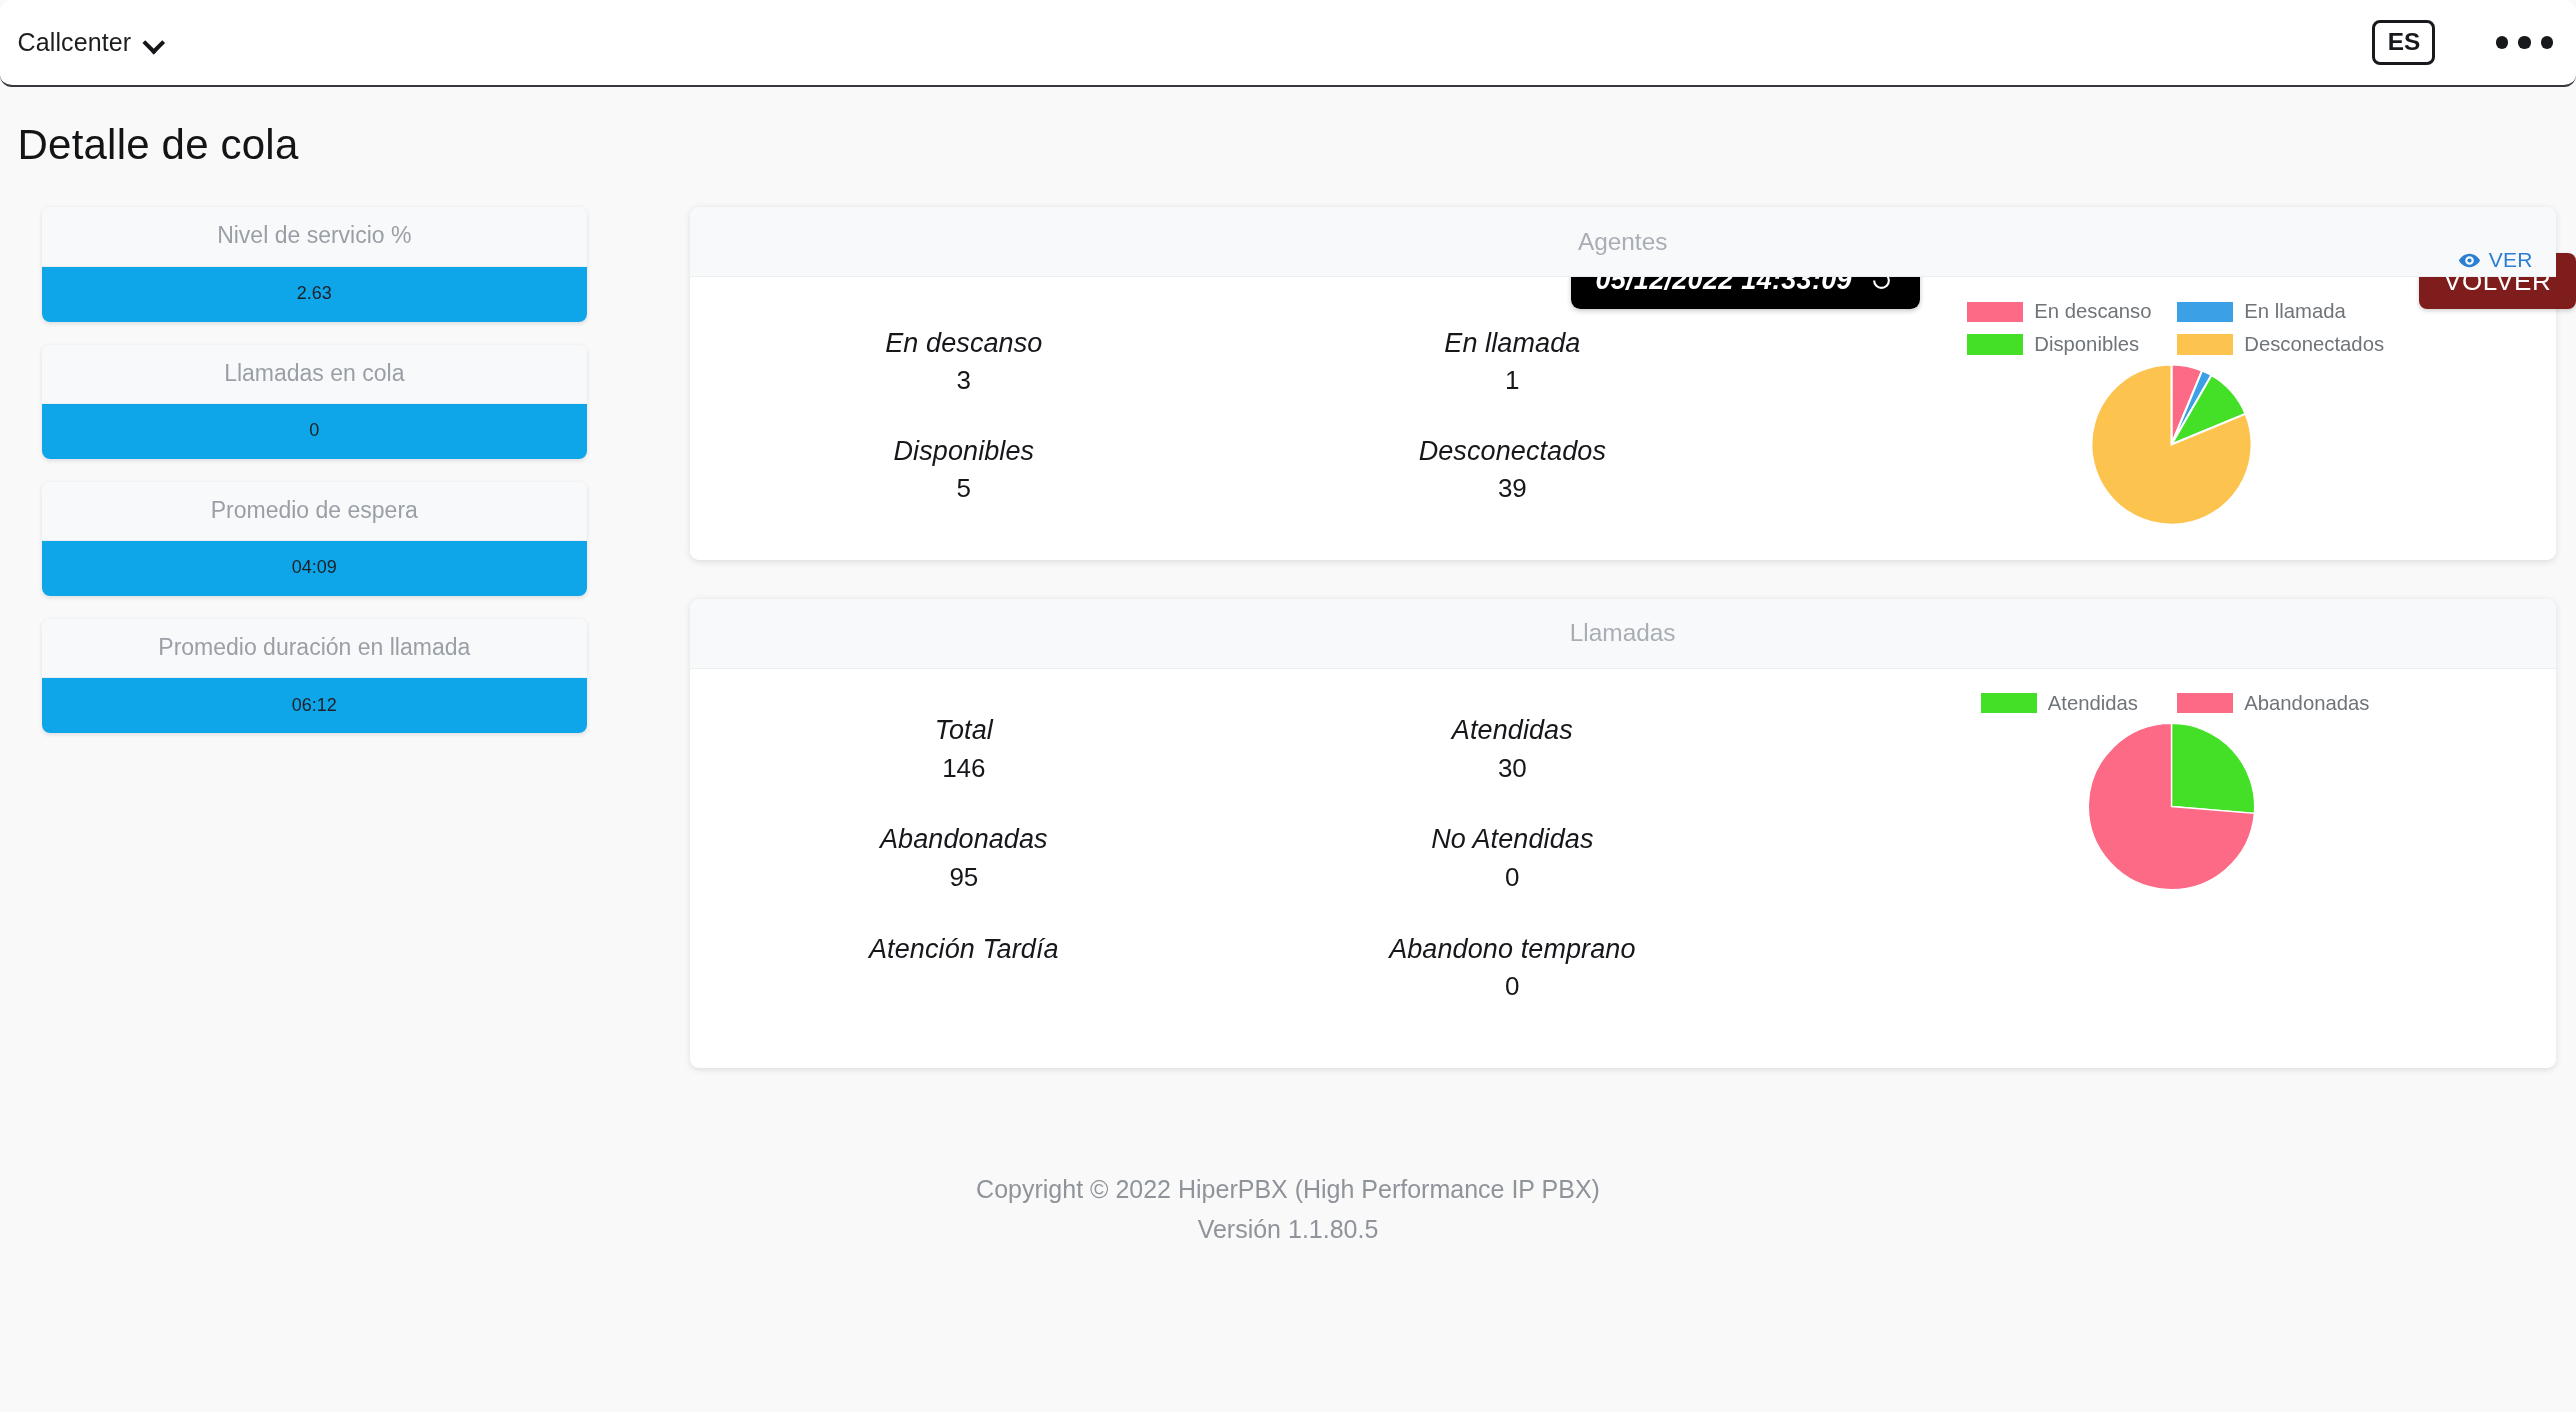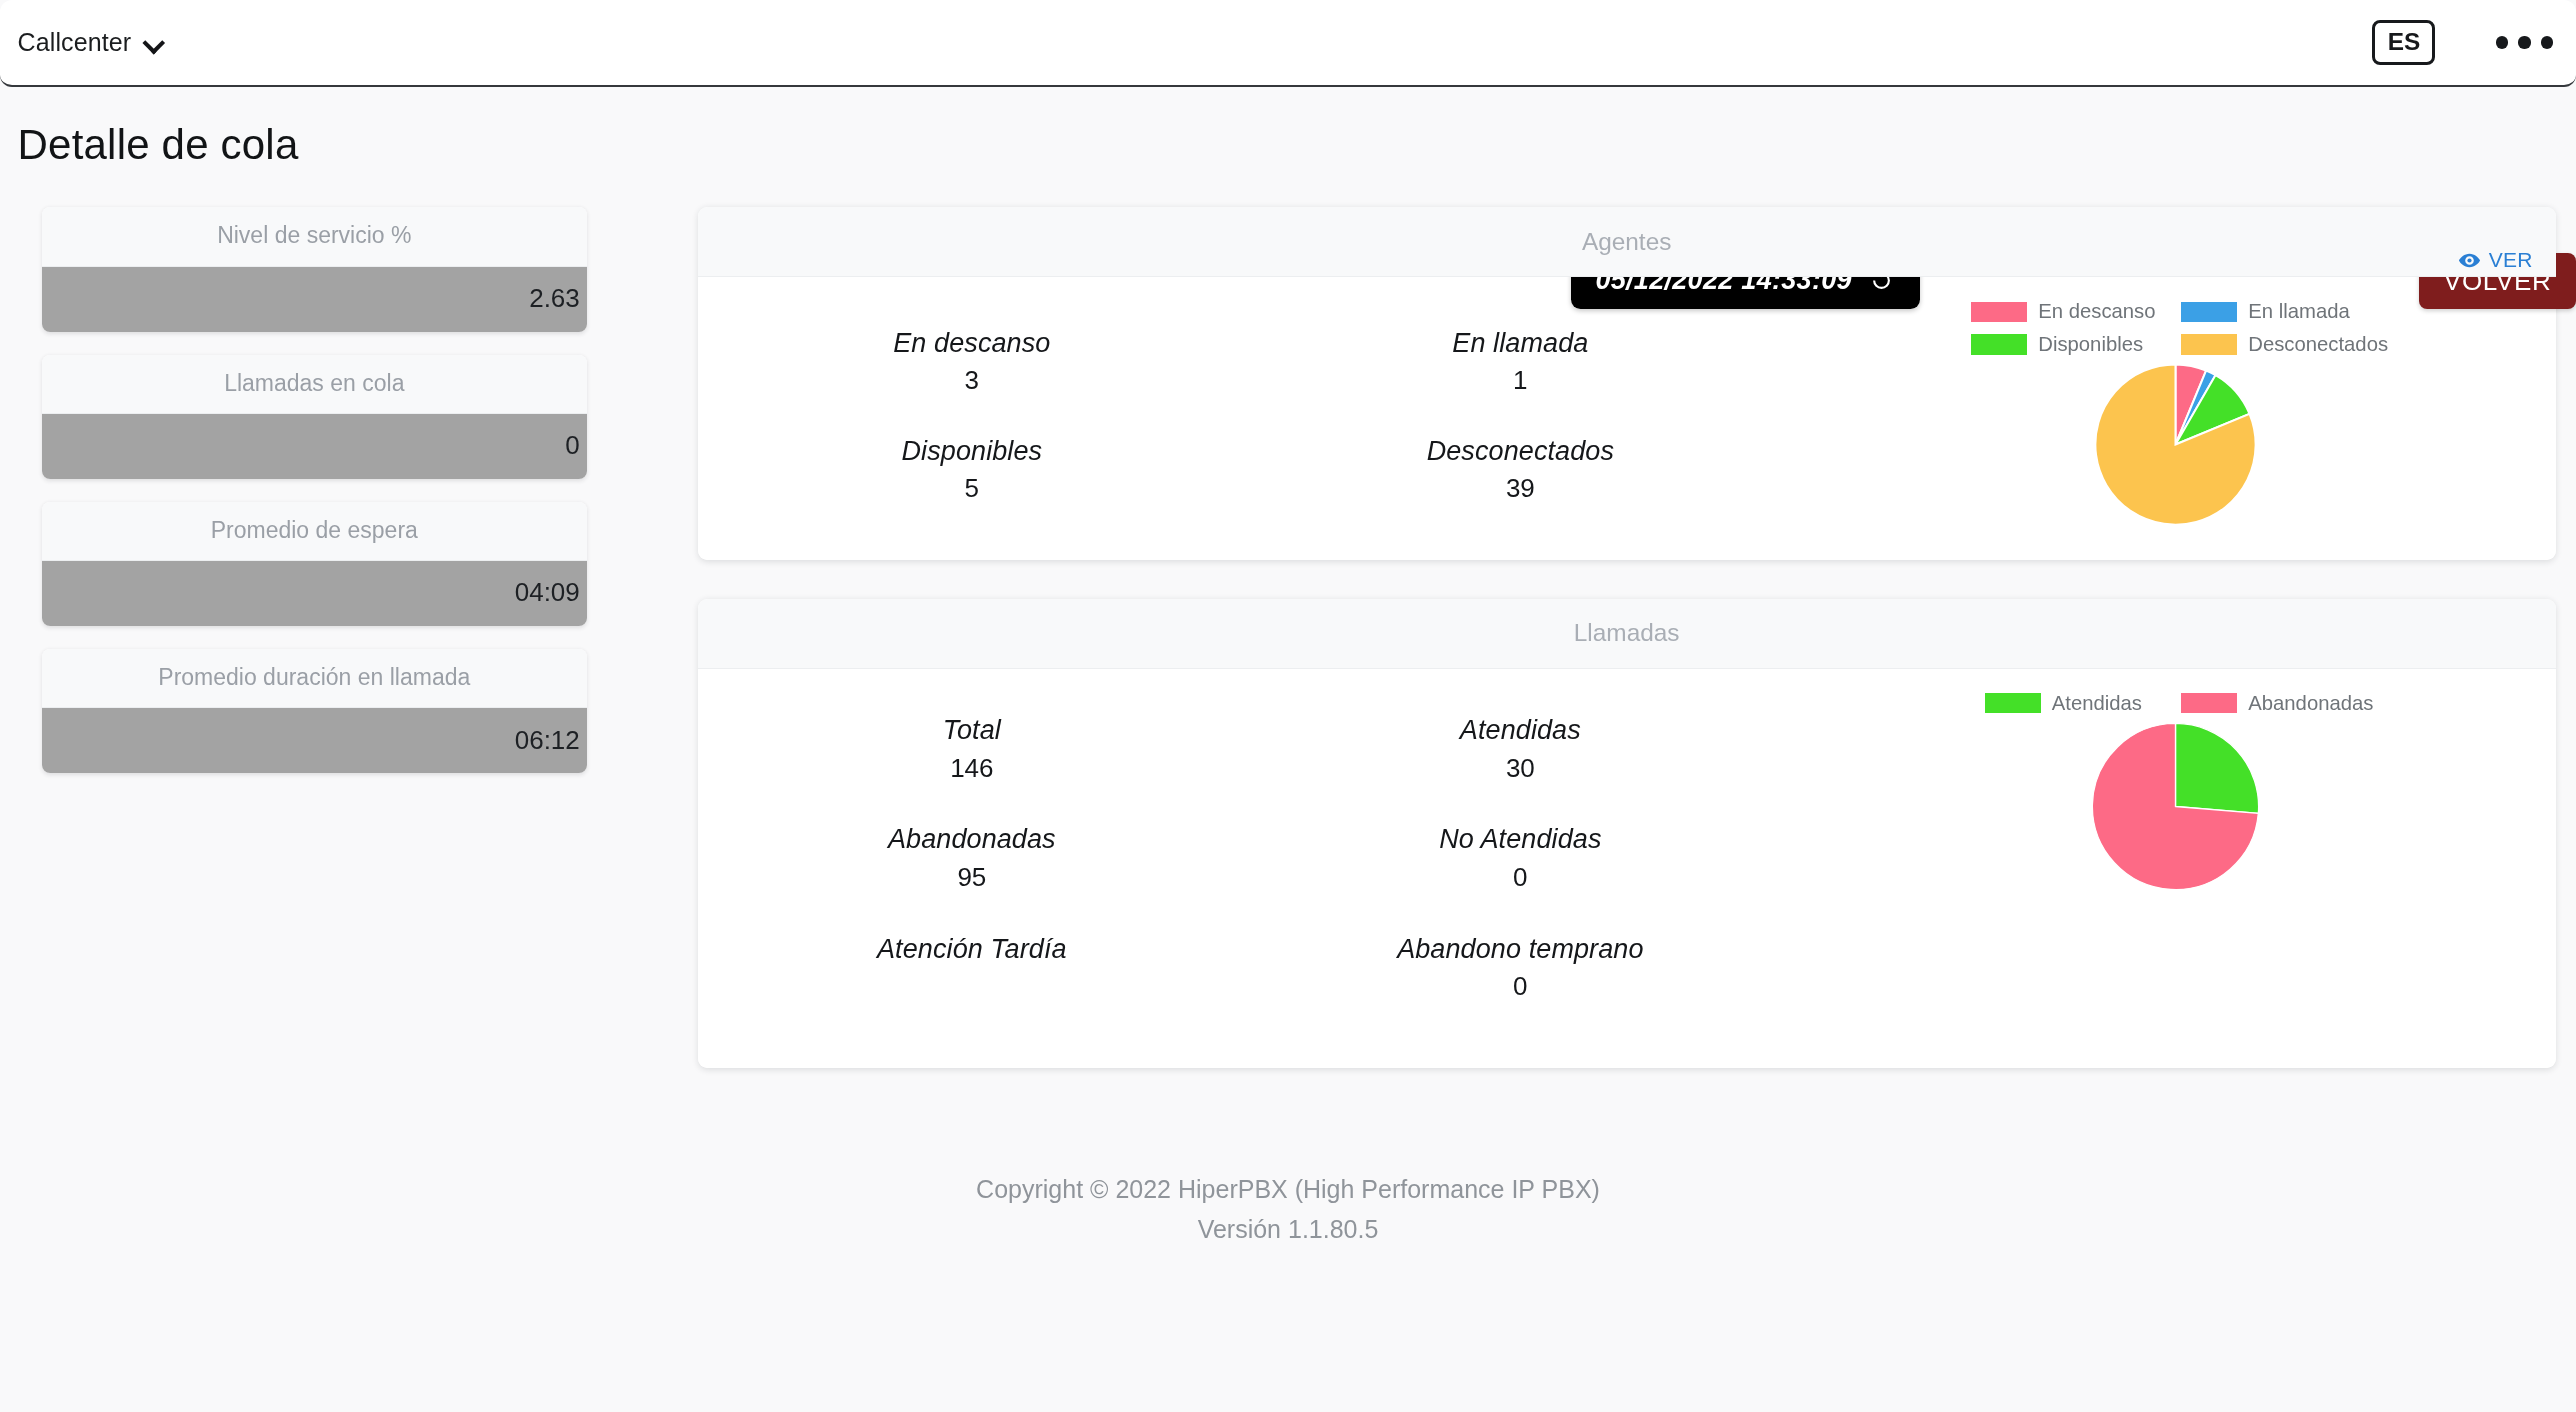--- a/index.html
+++ b/index.html
@@ -163,35 +163,34 @@
   }
   .metric-head {
     background: #f8f9fa;
     border-bottom: 1.4px solid #eceef0;
     text-align: center;
     color: #9a9fa6;
     font-size: 23px;
     padding: 15px 6.8px 16.3px;
   }
   .metric-value {
-    text-align: right;
-    font-size: 26px;
+    text-align: center;
+    font-size: 18px;
     color: #1d2024;
     padding: 16.3px 6.8px 17.6px;
-    background: #a3a3a3;
+    background: #0ea5e9;
   }
 
   
   .panel {
     background: #ffffff;
     border-radius: 9.5px;
     box-shadow: 0 1.4px 6.1px rgba(30,35,45,.13);
     margin-bottom: 39px;
     overflow: hidden;
-    margin-left: 8px;
   }
   .panel-head {
     background: #f8f9fa;
     border-bottom: 1.4px solid #eceef0;
     position: relative;
     height: 70px;
     display: flex;
     align-items: center;
     justify-content: center;
   }

